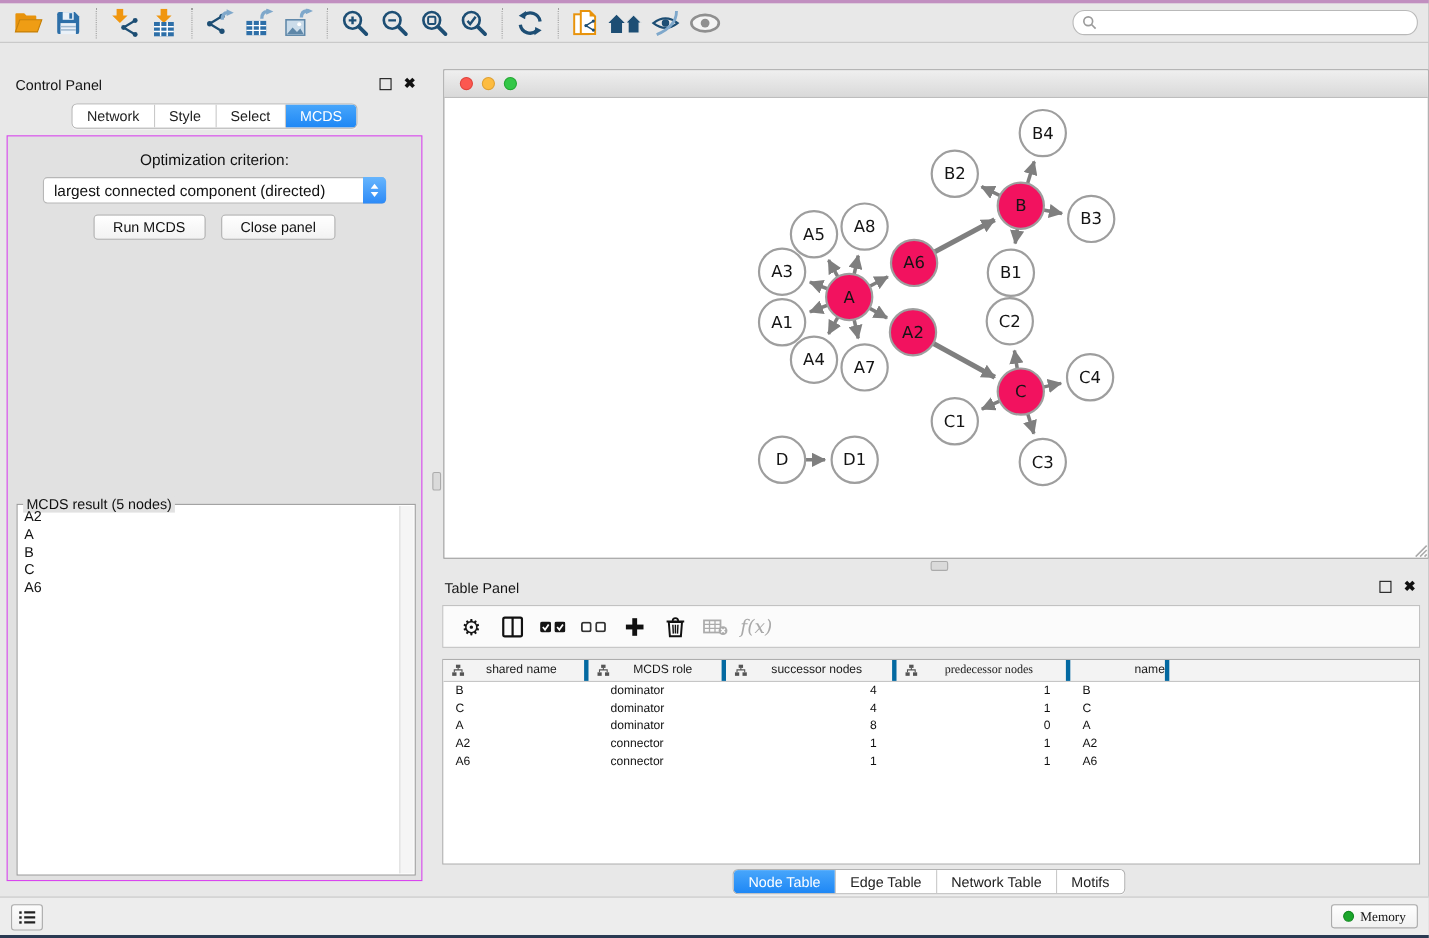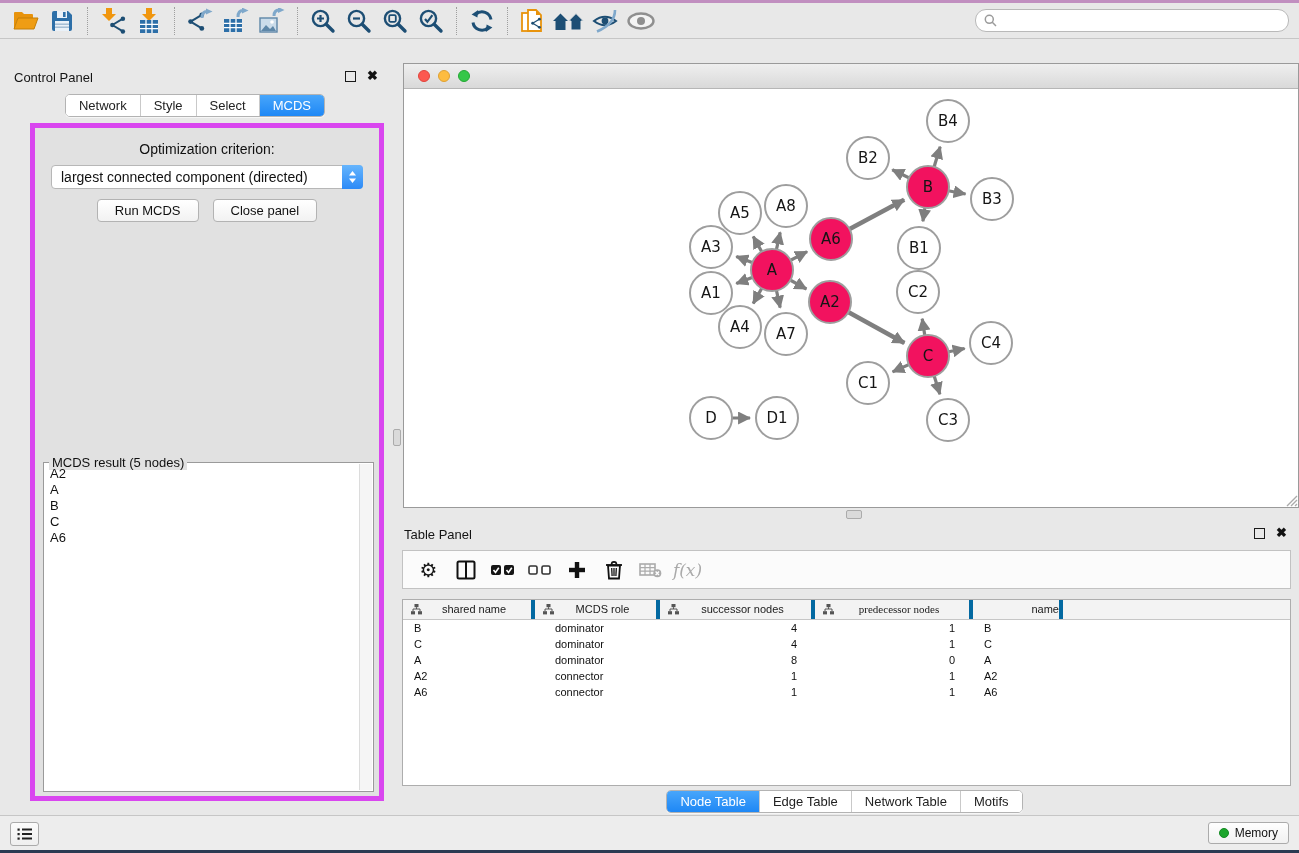--- a/index.html
+++ b/index.html
@@ -30,21 +30,21 @@
   .panel-title{position:absolute;left:14px;top:9px;font-size:13px;color:#141414;}
   .win-icons{position:absolute;right:12px;top:9px;display:flex;gap:11px;align-items:center;}
   .float-icon{width:9px;height:9px;border:1.5px solid #1A1A1A;display:inline-block;}
   .close-icon{font-size:13px;font-weight:bold;color:#111;line-height:12px;}
   .cp-tabs{position:absolute;top:33px;left:0;right:0;display:flex;justify-content:center;}
   .seg{display:flex;border:1px solid #B3B3B3;border-radius:5px;overflow:hidden;background:#fff;
        box-shadow:0 1px 0 rgba(255,255,255,.6);}
   .seg .tab{padding:3px 13px;font-size:13px;color:#222;border-left:1px solid #C9C9C9;background:#fff;white-space:nowrap;}
   .seg .tab:first-child{border-left:none;}
   .seg .tab.active{background:linear-gradient(#48A6FB,#1E87F5);color:#fff;}
-  .cp-body{position:absolute;left:6px;right:6px;top:62px;bottom:14px;background:#E1E1E1;border:5px solid #d946ef;margin-left:24px;}
+  .cp-body{position:absolute;left:6px;right:6px;top:62px;bottom:14px;background:#E1E1E1;border:1px solid #d946ef;}
   .opt-label{margin-top:13px;text-align:center;font-size:14px;color:#101010;}
   .dropdown{margin:8px auto 0;width:312px;height:24px;background:#fff;border:1px solid #B7B7B7;border-radius:4px;
             position:relative;display:flex;align-items:center;box-sizing:border-box;}
   .dropdown .val{flex:1;font-size:14px;padding-left:9px;color:#111;white-space:nowrap;overflow:hidden;}
   .stepper{position:absolute;right:-1px;top:-1px;bottom:-1px;width:21px;border-radius:0 4px 4px 0;
            background:linear-gradient(#66B5FD,#2C8AF7);display:flex;align-items:center;justify-content:center;}
   .cp-buttons{margin-top:10px;display:flex;justify-content:center;gap:14px;}
   .btn{background:linear-gradient(#FFFFFF,#F2F2F2);border:1px solid #B3B3B3;border-radius:4px;
        font-size:13px;padding:3px 17px;color:#111;font-family:"Liberation Sans",sans-serif;}
   .result-box{position:absolute;left:8px;right:5px;top:334px;bottom:4px;background:#fff;border:1px solid #9A9A9A;}
@@ -81,21 +81,21 @@
   .th .colicon{position:absolute;left:8px;top:4px;}
   .th .lbl{display:block;line-height:18px;text-align:center;font-size:11px;color:#1A1A1A;padding-left:14px;white-space:nowrap;}
   .th.noicon .lbl{padding-left:0;text-align:right;}
   .trow{display:flex;height:16px;}
   .td{box-sizing:border-box;font-size:11px;line-height:16px;color:#101010;flex:none;white-space:nowrap;overflow:hidden;}
   .td.a-left{text-align:left;padding-left:11px;}
   .td.a-left2{text-align:left;padding-left:20px;}
   .td.a-right{text-align:right;padding-right:18px;}
   .tp-tabs{position:absolute;left:0;right:0;top:272px;display:flex;justify-content:center;}
   
-  .statusbar{position:absolute;left:0;right:0;top:815px;height:35px;background:#EDEDED;border-top:1px solid #C6C6C6;box-sizing:border-box;}
+  .statusbar{position:absolute;left:0;right:0;top:815px;height:35px;background:#EDEDED;border-top:1px solid #C6C6C6;box-sizing:border-box;font-family:Liberation Serif, serif;}
   .list-btn{position:absolute;left:10px;top:6px;width:27px;height:22px;background:linear-gradient(#FCFCFC,#EFEFEF);
             border:1px solid #ABABAB;border-radius:3px;display:flex;align-items:center;justify-content:center;}
   .memory-btn{position:absolute;right:10px;top:6px;height:22px;background:linear-gradient(#FEFEFE,#F1F1F1);
               border:1px solid #ABABAB;border-radius:3px;display:flex;align-items:center;gap:6px;padding:0 10px;
               font-size:12px;color:#111;box-sizing:border-box;}
   .mem-dot{width:10px;height:10px;border-radius:50%;background:#1CA62C;border:1px solid #148A22;box-sizing:border-box;}
   .desktop-strip{position:absolute;left:0;right:0;bottom:0;height:3px;background:#2A3A52;}
 </style>
 </head>
 <body>

